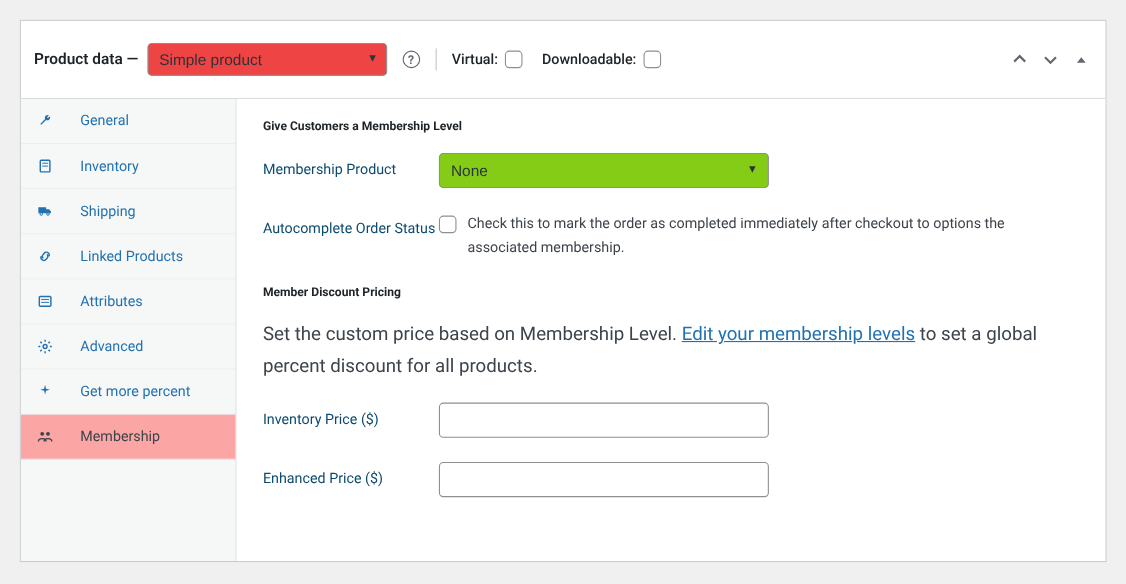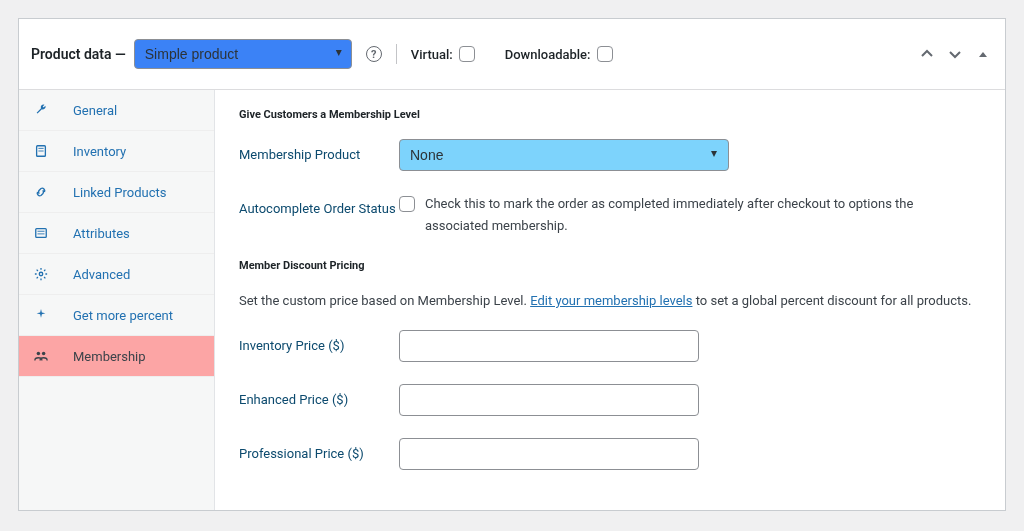--- a/index.html
+++ b/index.html
@@ -28,21 +28,21 @@
     font-size: 14px;
   }
   .select-product {
     height: 30px;
     min-width: 218px;
     border: 1px solid #8c8f94;
     border-radius: 4px;
     padding: 0 28px 0 10px;
     font-size: 14px;
     color: #2c3338;
-    background: #3b82f6;
+    background: #ef4444;
     appearance: none;
     position: relative;
   }
   .select-wrap { position: relative; display: inline-block; }
   .select-wrap::after {
     content: "▾";
     position: absolute;
     right: 10px;
     top: 6px;
     color: #2c3338;
@@ -127,45 +127,45 @@
   .field-label {
     width: 160px;
     font-size: 13px;
     color: #0c4a6e;
     padding-top: 6px;
     line-height: 1.5;
   }
   .select-mp-wrap { position: relative; display: inline-block; }
   .select-mp {
     height: 32px;
-    width: 330px;
+    width: 300px;
     border: 1px solid #8c8f94;
     border-radius: 4px;
     padding: 0 32px 0 10px;
     font-size: 14px;
     color: #2c3338;
-    background: #7dd3fc;
+    background: #84cc16;
     appearance: none;
   }
   .select-mp-wrap::after {
     content: "▾";
     position: absolute;
     right: 12px; top: 7px;
     color: #2c3338; pointer-events: none;
     font-size: 12px;
   }
   .check-desc {
     display: flex; align-items: flex-start; gap: 10px;
     max-width: 560px;
     line-height: 1.7;
     font-size: 13px;
     color: #3c434a;
   }
   .desc-text {
-    font-size: 13px; color: #3c434a; line-height: 1.7;
+    font-size: 17px; color: #3c434a; line-height: 1.7;
     margin-bottom: 18px;
   }
   .desc-text a { color: #2271b1; text-decoration: underline; }
   .text-input {
     width: 300px; height: 32px;
     border: 1px solid #8c8f94;
     border-radius: 4px;
     padding: 0 10px;
     font-size: 14px;
     background: #fff;
@@ -185,21 +185,21 @@
       <select class="select-product">
         <option>Simple product</option>
       </select>
     </span>
     <span class="help-icon">?</span>
     <span class="vsep"></span>
     <label class="checkbox-opt">
       <span>Virtual:</span>
       <input type="checkbox" class="wp-check" style="">
     </label>
-    <label class="checkbox-opt" style="margin-left:22px">
+    <label class="checkbox-opt" style="margin-left:10px">
       <span>Downloadable:</span>
       <input type="checkbox" class="wp-check" style="">
     </label>
     <span class="spacer"></span>
     <button class="toggle-btn">
       <svg viewBox="0 0 12 12" width="12" height="12">
           <path d="M1 8 L6 3 L11 8" fill="none" stroke="currentColor" stroke-width="2"></path>
         </svg>
     </button>
     <button class="toggle-btn">
@@ -231,20 +231,30 @@
               <rect x="3" y="2" width="10" height="12" rx="1" fill="none" stroke="currentColor" stroke-width="1.5"></rect>
               <line x1="5" y1="5" x2="11" y2="5" stroke="currentColor"></line>
               <line x1="5" y1="8" x2="11" y2="8" stroke="currentColor"></line>
             </svg>
         </span>
         <span>Inventory</span>
       </div>
       <div class="sidebar-item">
         <span class="sb-icon">
           <svg viewBox="0 0 16 16" width="14" height="14">
+              <path d="M1 4h8v6H1zM9 6h3l2 2v2H9z" fill="currentColor"></path>
+              <circle cx="4" cy="11" r="1.3" fill="#f6f7f7" stroke="currentColor"></circle>
+              <circle cx="11" cy="11" r="1.3" fill="#f6f7f7" stroke="currentColor"></circle>
+            </svg>
+        </span>
+        <span>Shipping</span>
+      </div>
+      <div class="sidebar-item">
+        <span class="sb-icon">
+          <svg viewBox="0 0 16 16" width="14" height="14">
               <path d="M6 10a3 3 0 0 1 0-4l2-2a3 3 0 0 1 4 4M10 6a3 3 0 0 1 0 4l-2 2a3 3 0 0 1-4-4" fill="none" stroke="currentColor" stroke-width="1.5"></path>
             </svg>
         </span>
         <span>Linked Products</span>
       </div>
       <div class="sidebar-item">
         <span class="sb-icon">
           <svg viewBox="0 0 16 16" width="14" height="14">
               <rect x="2" y="3" width="12" height="10" rx="1" fill="none" stroke="currentColor" stroke-width="1.5"></rect>
               <line x1="4" y1="6" x2="12" y2="6" stroke="currentColor"></line>
@@ -312,22 +322,18 @@
       </p>
 
       <div class="field-row">
         <div class="field-label">Inventory Price ($)</div>
         <input type="text" class="text-input" style="">
       </div>
       <div class="field-row">
         <div class="field-label">Enhanced Price ($)</div>
         <input type="text" class="text-input" style="">
       </div>
-      <div class="field-row" style="margin-bottom:0">
-        <div class="field-label">Professional Price ($)</div>
-        <input type="text" class="text-input" style="">
-      </div>
 
     </div>
 
   </div>
 
 </div>
 
 </body></html>

